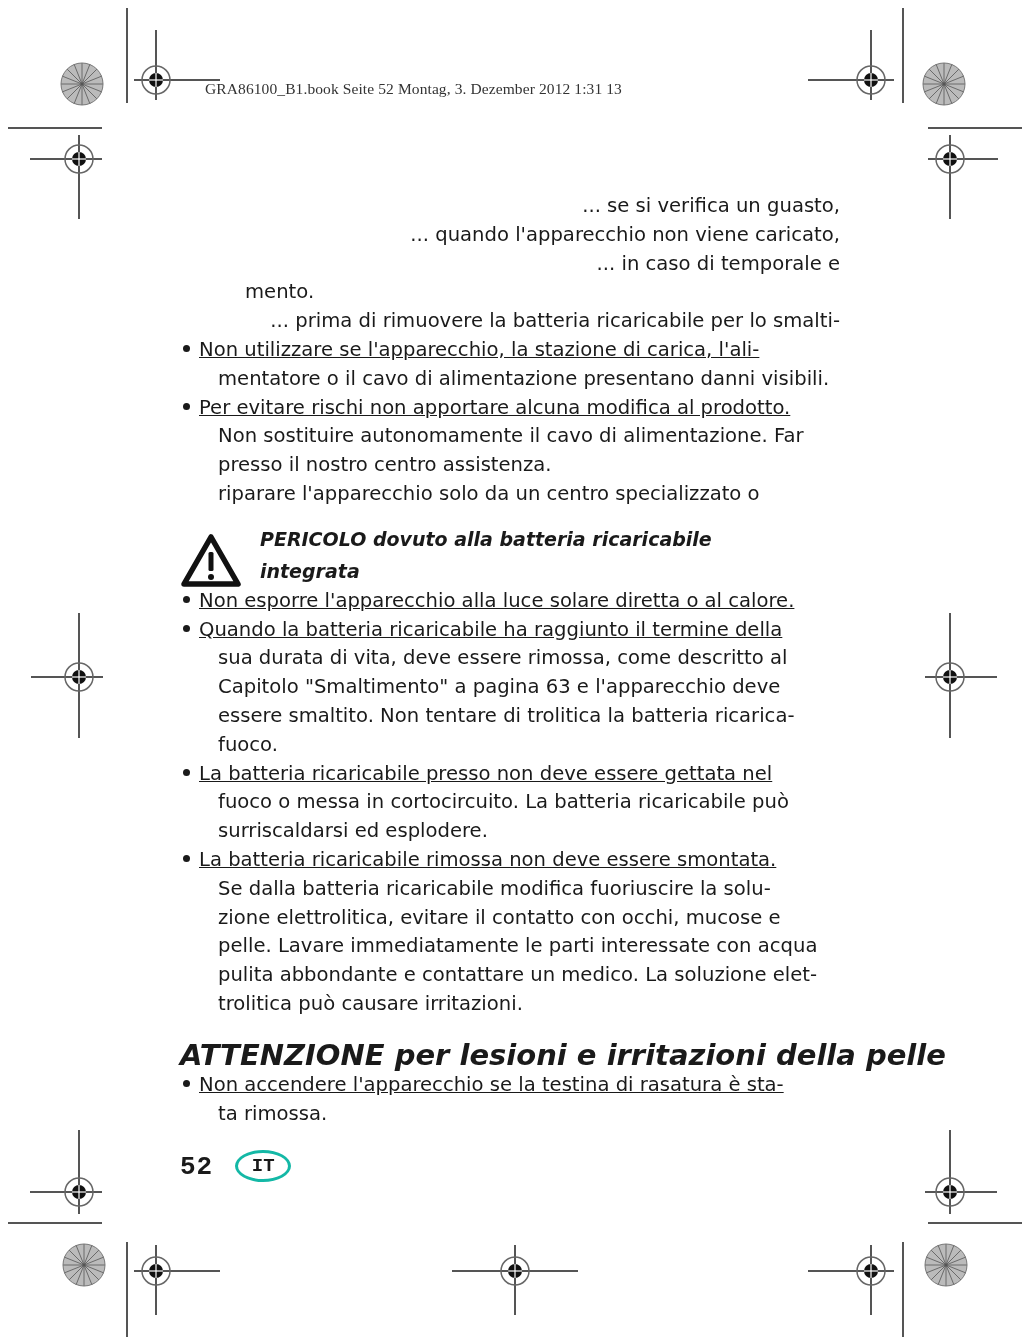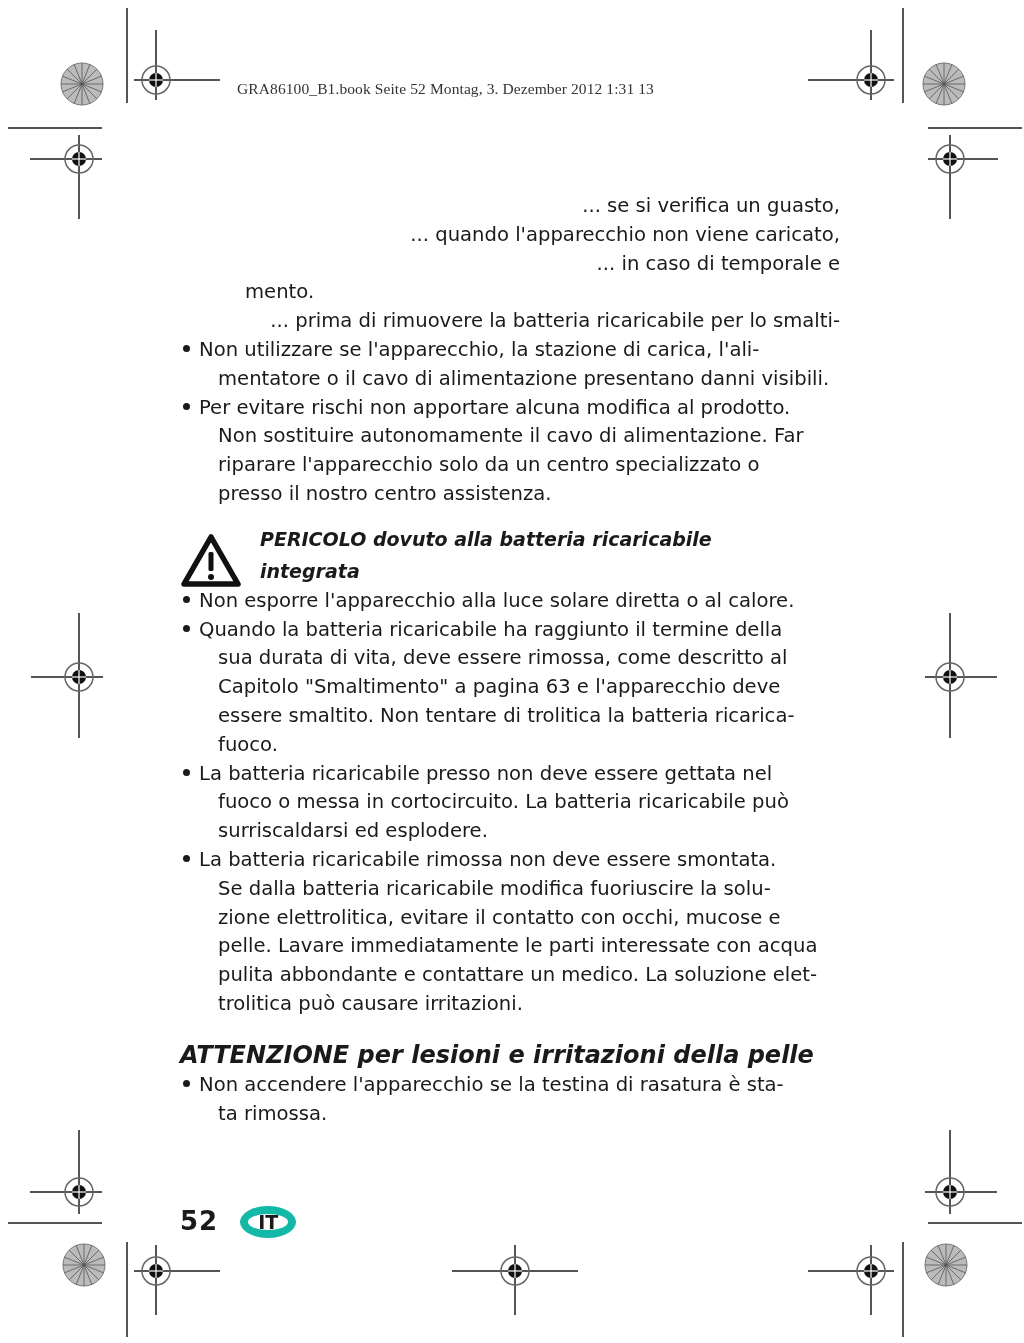--- a/index.html
+++ b/index.html
@@ -1,35 +1,35 @@
 <!DOCTYPE html>
 <html><head>
 <meta charset="utf-8">
 <style>
   html, body { margin:0; padding:0; background:#fff; }
   body { width:1024px; height:1343px; position:relative; overflow:hidden; font-family:"DejaVu Sans", sans-serif; color:#1a1a1a; }
   .crop-h { position:absolute; height:2px; background:#555; }
   .crop-v { position:absolute; width:2px; background:#555; }
   .reg { position:absolute; width:50px; height:50px; }
   .wheel { position:absolute; width:44px; height:44px; border-radius:50%; }
-  .header-slug { position:absolute; left:205px; top:80px; font-family:"Liberation Serif", serif; font-size:15.5px; color:#333; letter-spacing:0.1px; white-space:nowrap;margin-left:32px; }
+  .header-slug { position:absolute; left:205px; top:80px; font-family:"Liberation Serif", serif; font-size:15.5px; color:#333; letter-spacing:0.1px; white-space:nowrap; }
   .content { position:absolute; left:180px; top:192px; width:660px; font-size:19.6px; line-height:28.8px; }
   .line { white-space:nowrap; height:28.8px; }
   .sub { padding-left:38px;text-align:right; }
   .sub-cont { padding-left:65px; }
-  .bul { padding-left:0; }
+  .bul { padding-left:0;text-decoration:underline; }
   .bul-cont { padding-left:38px; }
   .dot { display:inline-block; width:7px; height:7px; border-radius:50%; background:#1a1a1a; margin:0 9px 3px 3px; vertical-align:middle; }
   .warn-block { position:relative; height:64px; margin-top:14px; }
   .warn-icon { position:absolute; left:0; top:10px; width:62px; height:55px; }
   .warn-title { position:absolute; left:80px; top:0; font-weight:bold; font-style:italic; font-size:19px; line-height:32px; white-space:nowrap; }
-  .att-title { font-weight:bold; font-style:italic; font-size:24px; line-height:32px; margin-top:20px; white-space:nowrap; }
-  .footer { position:absolute; left:180px; top:1206px; display:flex; align-items:flex-start; }
+  .att-title { font-weight:bold; font-style:italic; font-size:29px; line-height:32px; margin-top:20px; white-space:nowrap; }
+  .footer { position:absolute; left:180px; top:1150px; display:flex; align-items:flex-end;font-family:Liberation Mono, monospace; }
   .pnum { font-weight:bold; font-size:26px; letter-spacing:1px; }
-  .lang { margin-left:22px; width:56px; height:32px; border:8px solid #14b8a6; border-radius:50%; display:flex; align-items:center; justify-content:center; font-weight:bold; font-size:19px; box-sizing:border-box; }
+  .lang { margin-left:22px; width:56px; height:32px; border:3px solid #14b8a6; border-radius:50%; display:flex; align-items:center; justify-content:center; font-weight:bold; font-size:19px; box-sizing:border-box; }
 </style>
 </head>
 <body>
 
 <svg width="0" height="0" style="position:absolute">
   <defs>
     <symbol id="reg" viewBox="0 0 50 50">
       <circle cx="25" cy="25" r="14" fill="none" stroke="#666" stroke-width="1.5"></circle>
       <circle cx="25" cy="25" r="7" fill="#111"></circle>
       <line x1="25" y1="18" x2="25" y2="32" stroke="#fff" stroke-width="1.2"></line>
@@ -149,22 +149,22 @@
     <div class="line sub-cont">mento.</div>
     <div class="line sub">... prima di rimuovere la batteria ricaricabile per lo smalti-</div>
   </div>
 
   <div>
     <div class="line bul"><span class="dot"></span><span>Non utilizzare se l'apparecchio, la stazione di carica, l'ali-</span></div>
     <div class="line bul-cont">mentatore o il cavo di alimentazione presentano danni visibili.</div>
 
     <div class="line bul"><span class="dot"></span><span>Per evitare rischi non apportare alcuna modifica al prodotto.</span></div>
     <div class="line bul-cont">Non sostituire autonomamente il cavo di alimentazione. Far</div>
+    <div class="line bul-cont">presso il nostro centro assistenza.</div>
     <div class="line bul-cont">riparare l'apparecchio solo da un centro specializzato o</div>
-    <div class="line bul-cont">presso il nostro centro assistenza.</div>
   </div>
 
   <div class="warn-block">
     <svg class="warn-icon" viewBox="0 0 62 55">
       <path d="M31 4 L58 51 L4 51 Z" fill="none" stroke="#111" stroke-width="5.5" stroke-linejoin="round"></path>
       <rect x="28.5" y="19" width="5" height="19" rx="1.5" fill="#111"></rect>
       <circle cx="31" cy="44" r="3" fill="#111"></circle>
     </svg>
     <div class="warn-title">
       <div>PERICOLO dovuto alla batteria ricaricabile</div>

